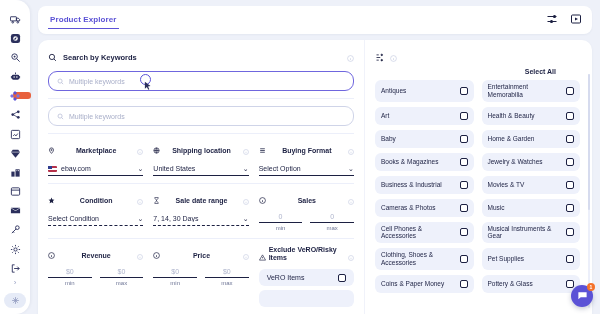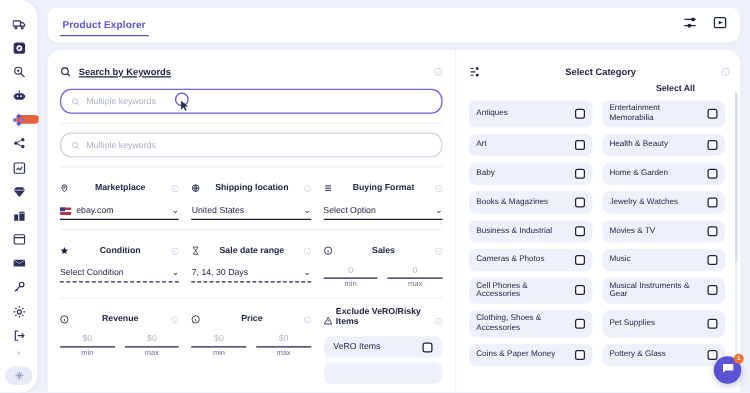--- a/index.html
+++ b/index.html
@@ -70,21 +70,21 @@
     display: flex; min-height: 0; overflow: hidden;
     box-shadow: 0 1px 3px rgba(40,50,90,.05);
   }
 
   
   .filters { flex: 1 1 auto; padding: 8px 10px 0 10px; min-width: 0; }
 
   .block { margin-bottom: 7px; }
   .block-head { display: flex; align-items: center; gap: 6px; margin-bottom: 5px; }
   .block-head .hicon { color: #1c2042; display: flex; }
-  .block-title { font-size: 7.5px; font-weight: bold; color: #1c2042; text-decoration: underline; }
+  .block-title { font-size: 7.5px; font-weight: bold; color: #1c2042; }
   .block-head .info { margin-left: auto; color: #c9cee3; }
 
   .textfield {
     height: 20px; border: 1px solid #6f66de; border-radius: 9px;
     display: flex; align-items: center; gap: 5px; padding: 0 8px;
     background: #fff;
   }
   .textfield.plain { border-color: #cfd4e8; }
   .textfield .sicon { color: #b7bdd6; display: flex; }
   .textfield .ph { font-size: 7px; color: #a9afc9; }
@@ -646,21 +646,20 @@
 
       <aside class="cats">
         <div class="cats-head">
           <span class="cicon">
             <svg width="9" height="9" viewBox="0 0 24 24" fill="none" stroke="currentColor" stroke-width="2.2">
                 <path d="M4 5h6M4 12h10M4 19h6"></path>
                 <circle cx="18" cy="5" r="2" fill="currentColor"></circle>
                 <circle cx="18" cy="19" r="2" fill="currentColor"></circle>
               </svg>
           </span>
-          <span class="cats-title">Select Category</span>
           <span class="info">
             <svg width="7" height="7" viewBox="0 0 24 24" fill="none" stroke="currentColor" stroke-width="2.4">
                 <circle cx="12" cy="12" r="10"></circle>
                 <path d="M12 11v6M12 7.5v.01"></path>
               </svg>
           </span>
         </div>
         <div class="select-all">Select All</div>
 
         <div class="cat-grid">

